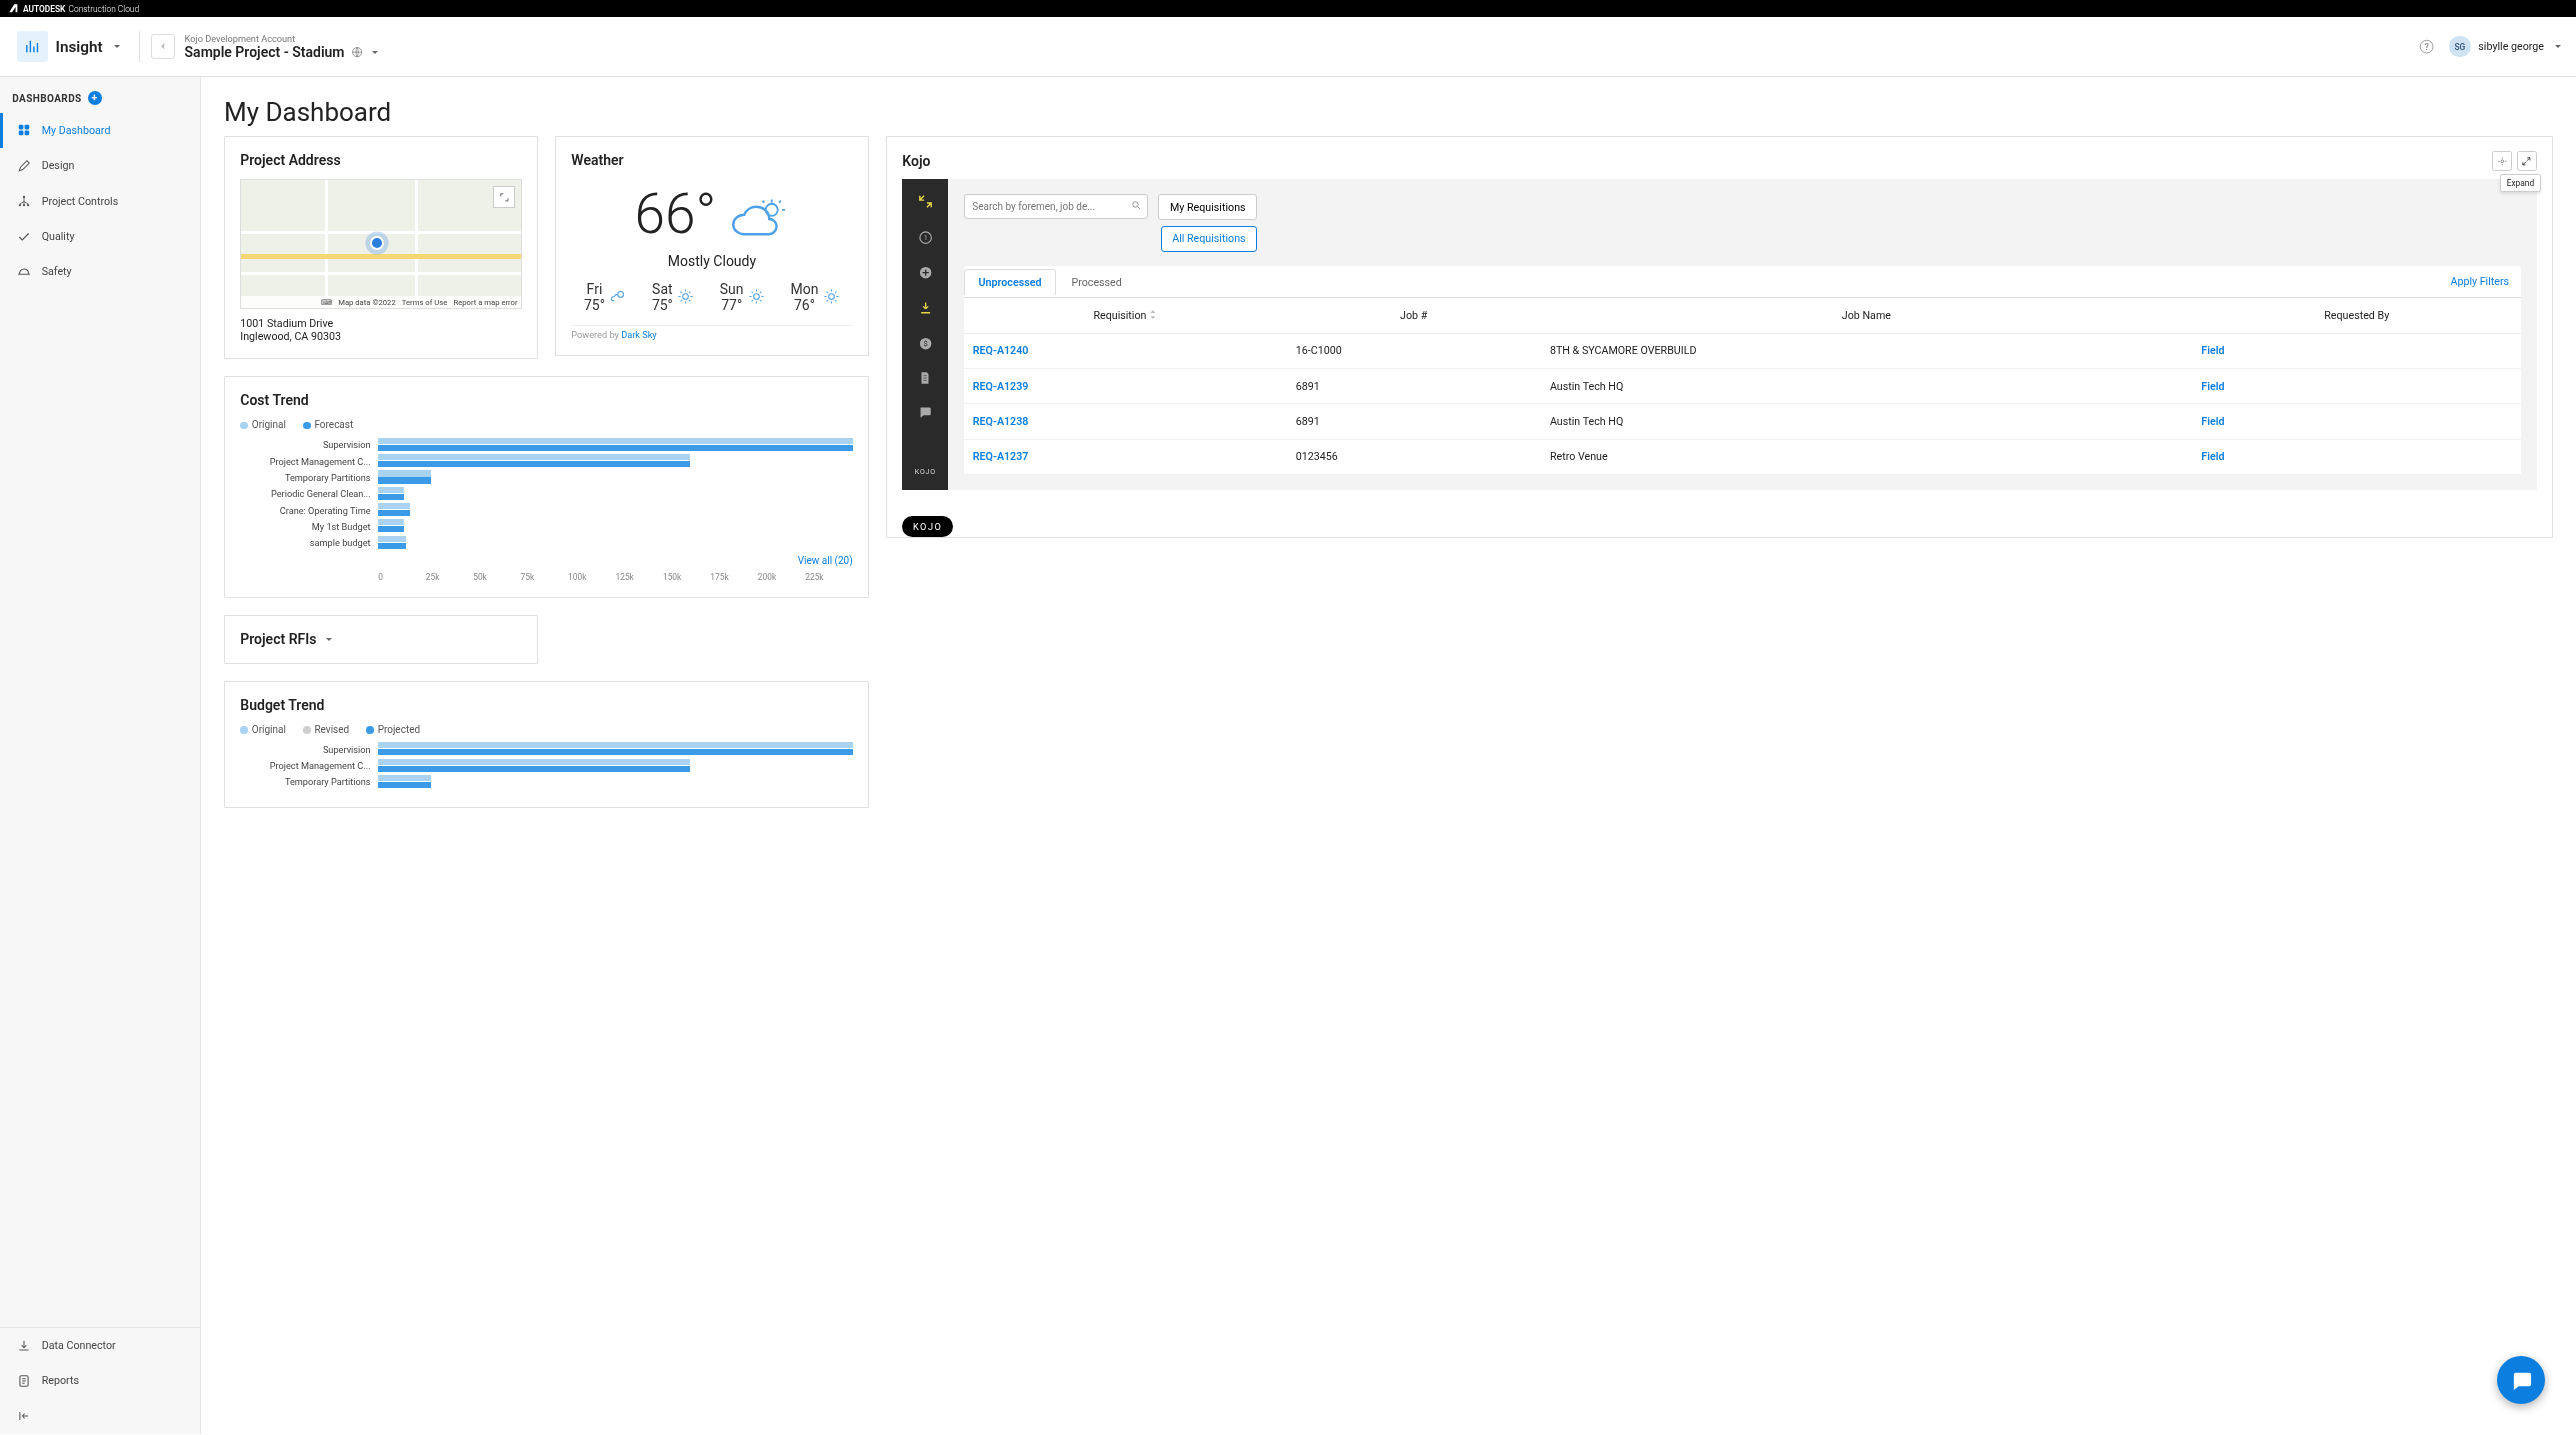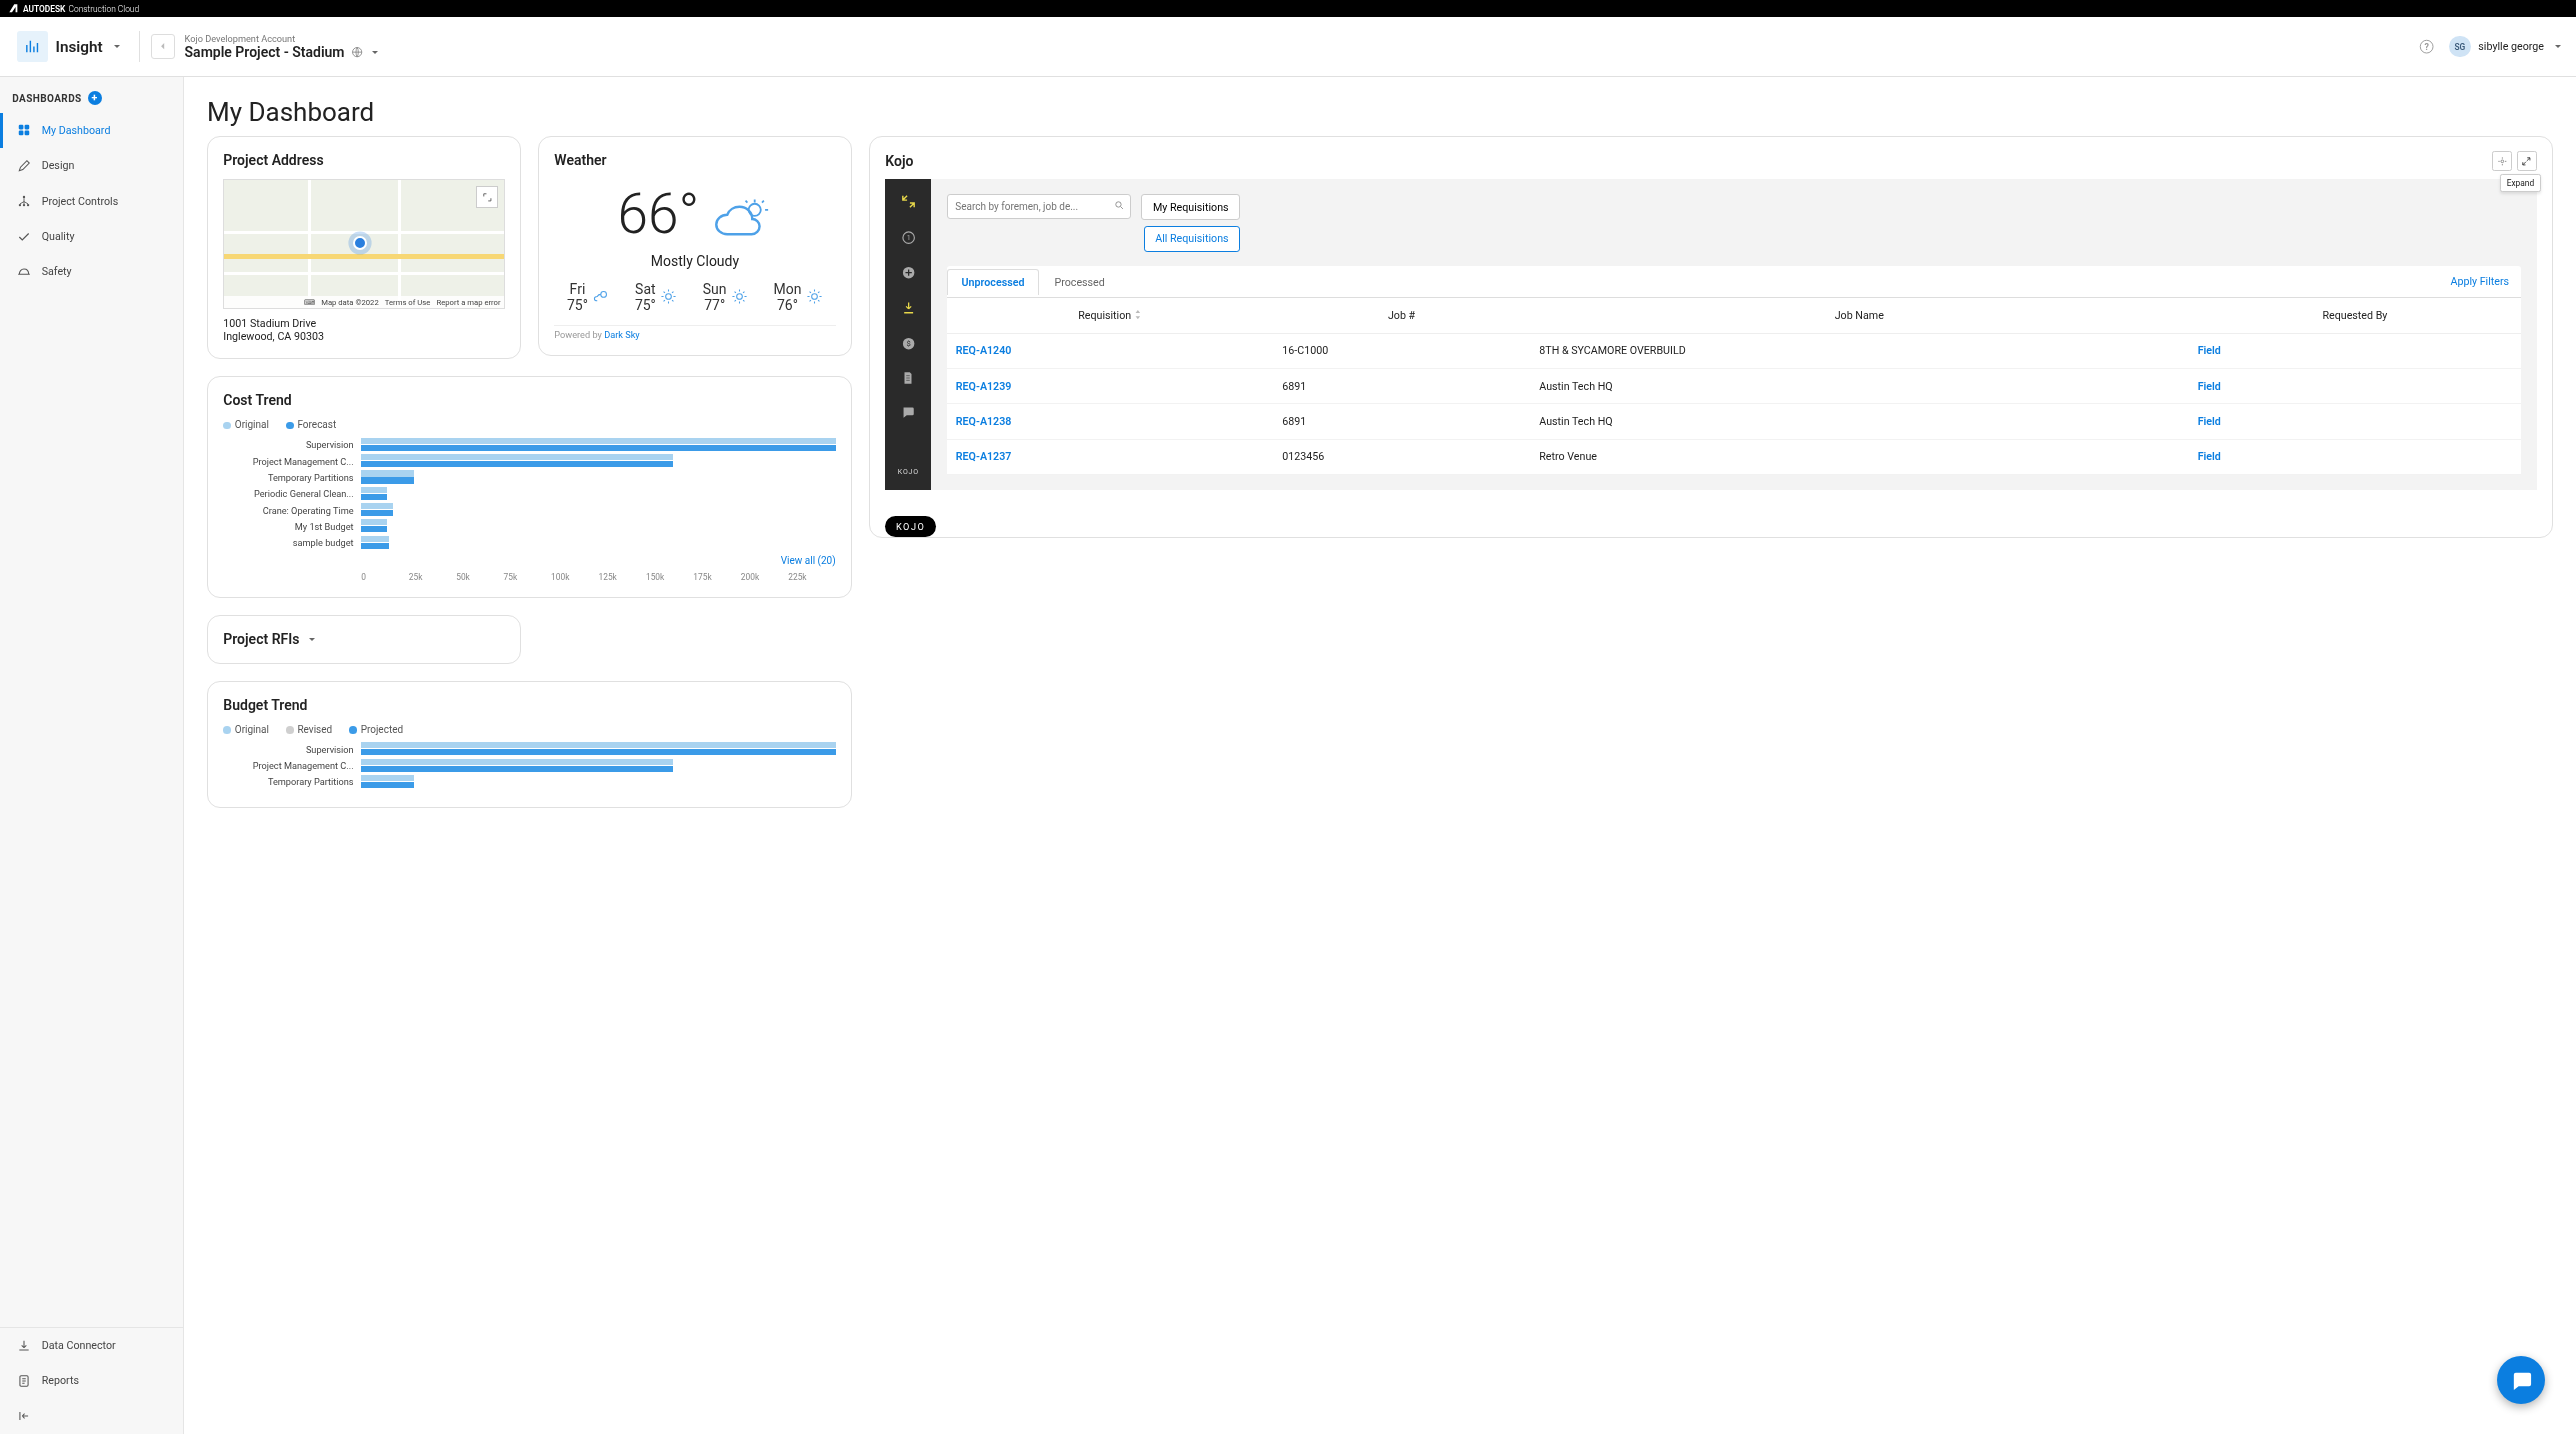--- a/index.html
+++ b/index.html
@@ -13,32 +13,32 @@
 .insight-title{font-size:15.3px;font-weight:600}
 .vsep{width:0.8px;height:31px;background:#e0e0e0;margin:0 10.7px}
 .back-btn{width:24.5px;height:24.5px;border:0.8px solid #ddd;border-radius:3.1px;display:flex;align-items:center;justify-content:center;color:#bbb;margin-right:9.2px}
 .projcol .acct{font-size:9.2px;color:#777}
 .projcol .proj{font-size:14px;font-weight:600;display:flex;align-items:center;gap:6.1px}
 .spacer{flex:1}
 .help-icon{color:#888;margin-right:15.3px}
 .userbox{display:flex;align-items:center;gap:7.7px}
 .avatar{width:21.5px;height:21.5px;border-radius:50%;background:#cfe3f5;color:#3b5a7a;display:flex;align-items:center;justify-content:center;font-size:8.4px;font-weight:600}
 .layout{display:flex;min-height:calc(100vh - 78px)}
-.sidebar{width:184px;background:#f7f7f7;border-right:0.8px solid #e5e5e5;display:flex;flex-direction:column}
+.sidebar{width:201px;background:#f7f7f7;border-right:0.8px solid #e5e5e5;display:flex;flex-direction:column}
 .side-head{padding:14px 12.3px 7.7px;font-size:10px;font-weight:700;letter-spacing:0.4px;color:#333;display:flex;align-items:center;gap:6.1px}
 .add-circle{width:14px;height:14px;border-radius:50%;background:#0b7ee0;color:#fff;display:flex;align-items:center;justify-content:center;font-size:10.7px;line-height:1}
 .navitem{display:flex;align-items:center;gap:10.7px;padding:10.7px 14px;color:#444;cursor:pointer;border-left:3.1px solid transparent}
 .navitem.active{color:#0b7ee0;border-left-color:#0b7ee0}
 .side-bottom{margin-top:auto;border-top:0.8px solid #e5e5e5}
 .main{flex:1;padding:20px 23px;background:#fff;overflow:auto}
 h1.page-title{font-size:26px;font-weight:400;margin-bottom:9.2px}
 .actions{display:flex;justify-content:flex-end;gap:18.4px;margin-bottom:10.7px}
 .actionlink{color:#0b7ee0;display:flex;align-items:center;gap:4.6px;cursor:pointer}
 .grid{display:grid;grid-template-columns:314px 314px 1fr;gap:17px;align-items:start}
-.card{border:0.8px solid #e0e0e0;border-radius:13px;padding:15.3px;background:#fff}
+.card{border:0.8px solid #e0e0e0;border-radius:1px;padding:15.3px;background:#fff}
 .card h3{font-size:14px;font-weight:600;margin-bottom:10.7px}
 .map{height:130px;background:#eef1e8;border:0.8px solid #ddd;position:relative;overflow:hidden;margin-bottom:7.7px}
 .map-road{position:absolute;background:#fff}
 .map-yellow{position:absolute;background:#f7d774;height:4.6px}
 .map-pin{position:absolute;width:14px;height:14px;background:#2a7fde;border:2.3px solid #fff;border-radius:50%;box-shadow:0 0 0 4.6px rgba(42,127,222,.25)}
 .map-expand{position:absolute;top:6.1px;right:6.1px;width:21.5px;height:21.5px;background:#fff;border:0.8px solid #ccc;display:flex;align-items:center;justify-content:center}
 .map-attr{position:absolute;bottom:0;left:0;right:0;background:rgba(255,255,255,.85);font-size:7.7px;color:#444;display:flex;gap:6.1px;padding:1.5px 3.1px;justify-content:flex-end}
 .addr-line{font-size:10.7px}
 .weather-big{display:flex;align-items:flex-end;justify-content:center;gap:12.3px;margin:14px 0 6.1px}
 .temp-big{font-size:55px;font-weight:300}

